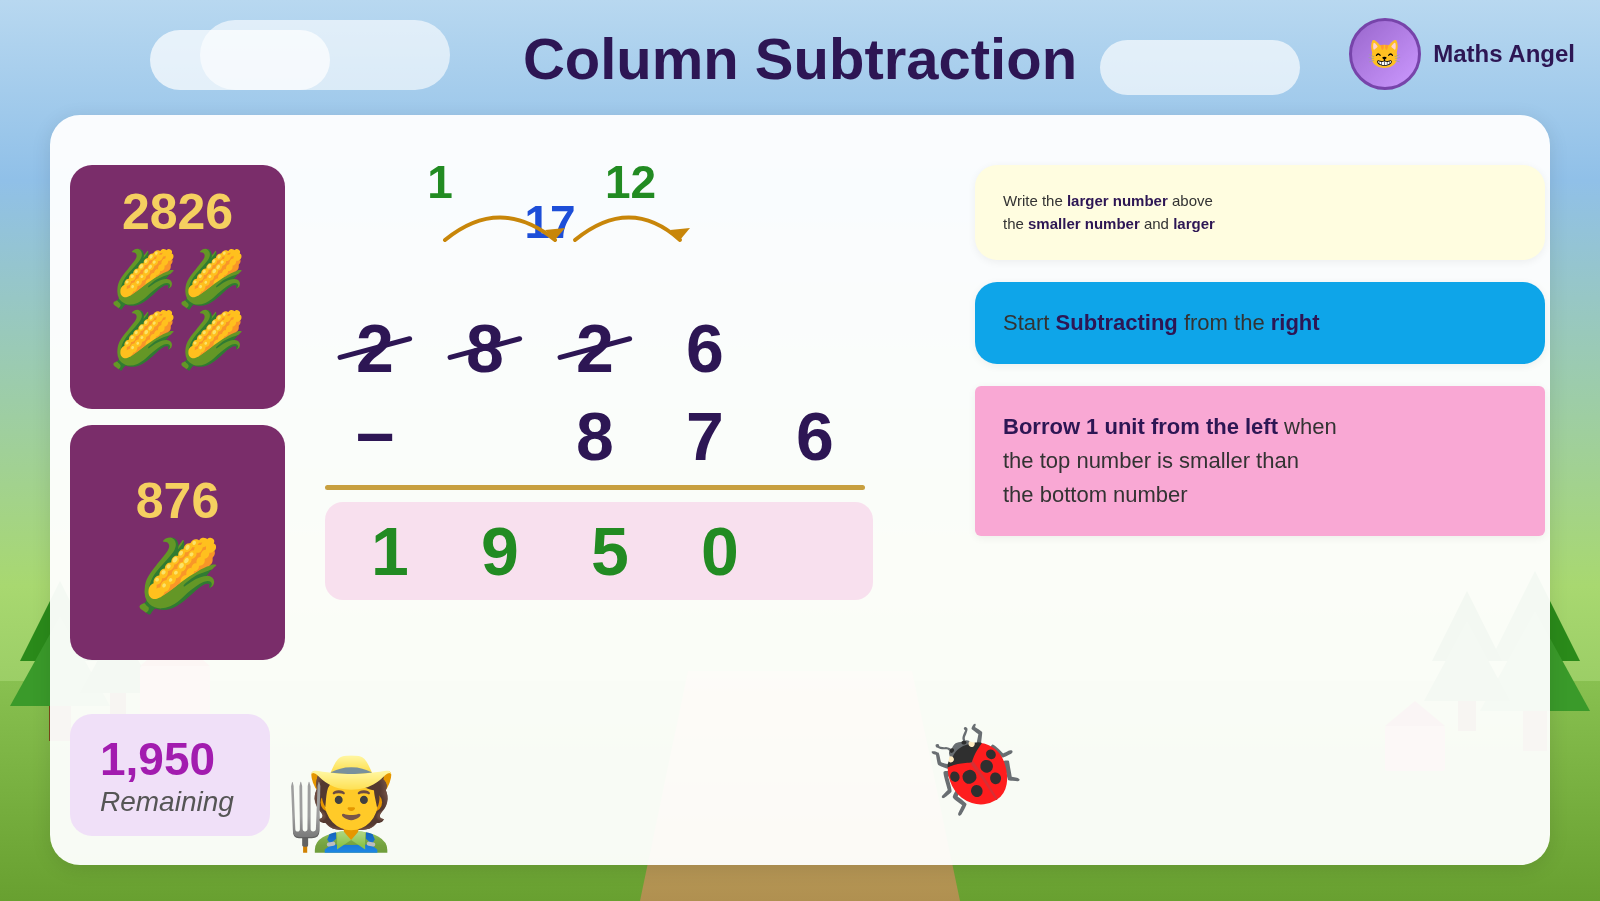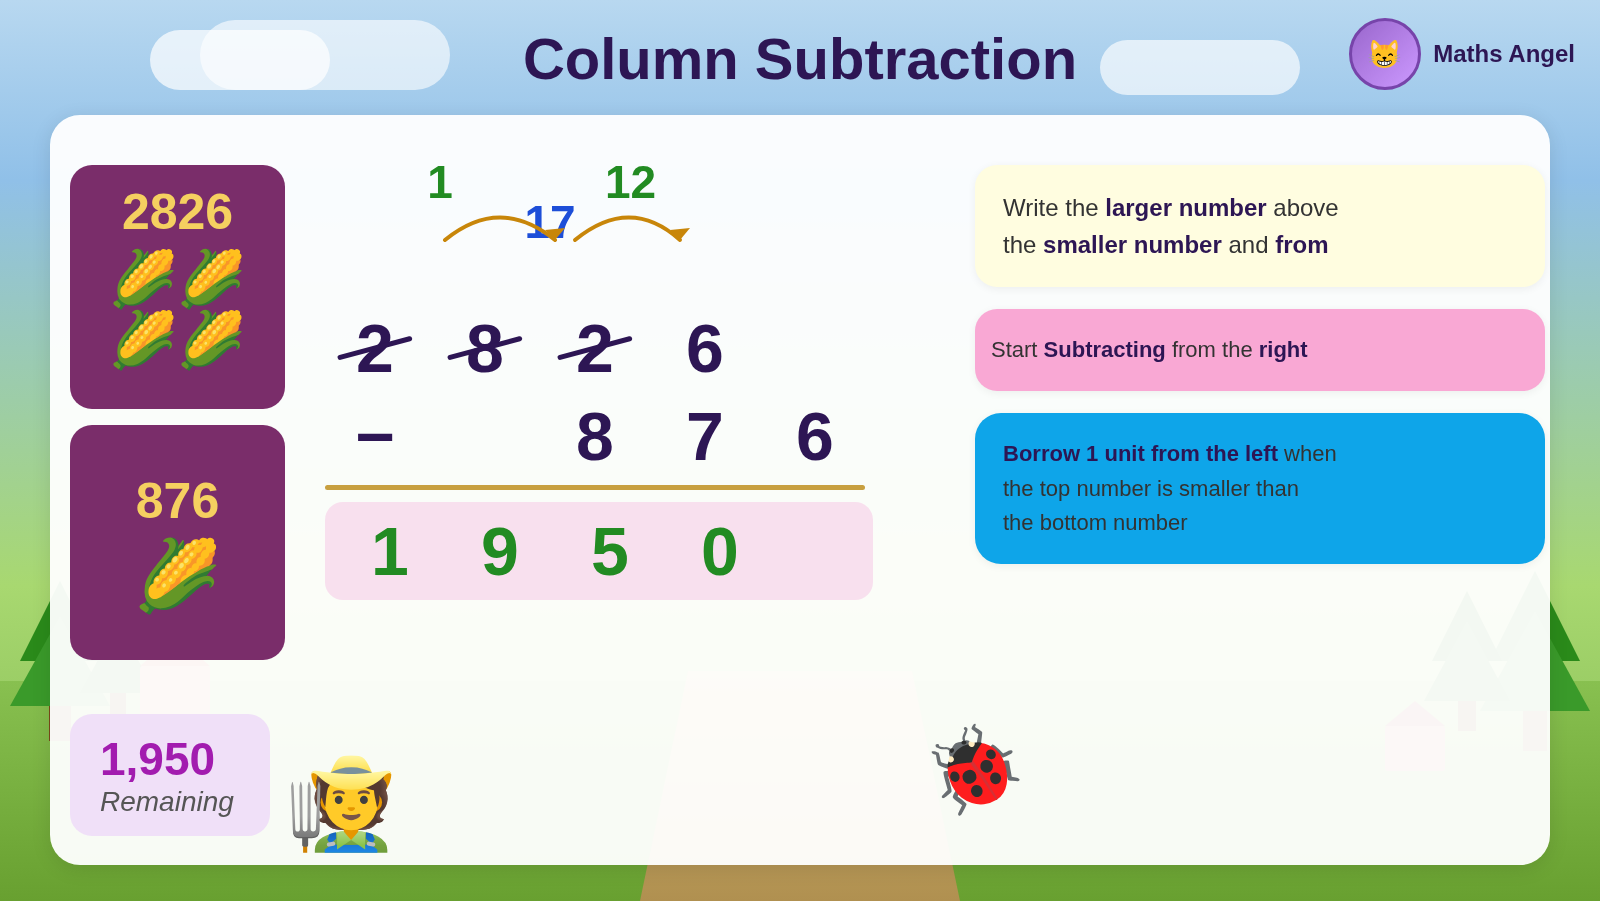--- a/index.html
+++ b/index.html
@@ -149,30 +149,30 @@
       <span style="font-size:68px;font-weight:900;color:#228b22;font-family:Arial Rounded MT Bold,Arial Black,sans-serif;">5</span>
     </div>
     <div style="width:110px;text-align:center;">
       <span style="font-size:68px;font-weight:900;color:#228b22;font-family:Arial Rounded MT Bold,Arial Black,sans-serif;">0</span>
     </div>
   </div>
 </div>
 
 <div style="position:absolute;top:165px;right:55px;width:570px;display:flex;flex-direction:column;gap:22px;">
 
-  <div style="background:#fffde0;border-radius:22px;padding:24px 28px;font-size:24px;color:#333;line-height:1.55;font-family:Arial,sans-serif;box-shadow:0 2px 8px rgba(0,0,0,0.06);">
+  <div style="background:#fffde0;border-radius:22px;padding:24px 28px;font-size:15px;color:#333;line-height:1.55;font-family:Arial,sans-serif;box-shadow:0 2px 8px rgba(0,0,0,0.06);">
     Write the <strong style="font-weight:900;color:#2d1654;">larger number</strong> above<br>
-    the <strong style="font-weight:900;color:#2d1654;">smaller number</strong> and <strong style="font-weight:900;color:#2d1654;">from</strong>
+    the <strong style="font-weight:900;color:#2d1654;">smaller number</strong> and <strong style="font-weight:900;color:#2d1654;">larger</strong>
   </div>
 
-  <div style="background:#f9a8d4;border-radius:22px;padding:24px 16px;font-size:22px;color:#333;line-height:1.55;font-family:Arial,sans-serif;box-shadow:0 2px 8px rgba(0,0,0,0.06);">
+  <div style="background:#0ea5e9;border-radius:22px;padding:24px 28px;font-size:22px;color:#333;line-height:1.55;font-family:Arial,sans-serif;box-shadow:0 2px 8px rgba(0,0,0,0.06);">
     Start <strong style="font-weight:900;color:#2d1654;">Subtracting</strong> from the <strong style="font-weight:900;color:#2d1654;">right</strong>
   </div>
 
-  <div style="background:#0ea5e9;border-radius:26px;padding:24px 28px;font-size:22px;color:#333;line-height:1.55;font-family:Arial,sans-serif;box-shadow:0 2px 8px rgba(0,0,0,0.06);">
+  <div style="background:#f9a8d4;border-radius:6px;padding:24px 28px;font-size:22px;color:#333;line-height:1.55;font-family:Arial,sans-serif;box-shadow:0 2px 8px rgba(0,0,0,0.06);">
     <strong style="font-weight:900;color:#2d1654;">Borrow 1 unit from the left</strong> when<br>
     the top number is smaller than<br>
     the bottom number
   </div>
 </div>
 
 <div style="position:absolute;bottom:65px;left:70px;background:#f0e0f8;border-radius:22px;padding:18px 30px;min-width:200px;">
   <div style="font-size:46px;font-weight:700;color:#a21caf;font-family:Arial Rounded MT Bold,Arial Black,sans-serif;">1,950</div>
   <div style="font-size:28px;font-style:italic;color:#555;font-family:Arial,sans-serif;">Remaining</div>
 </div>

